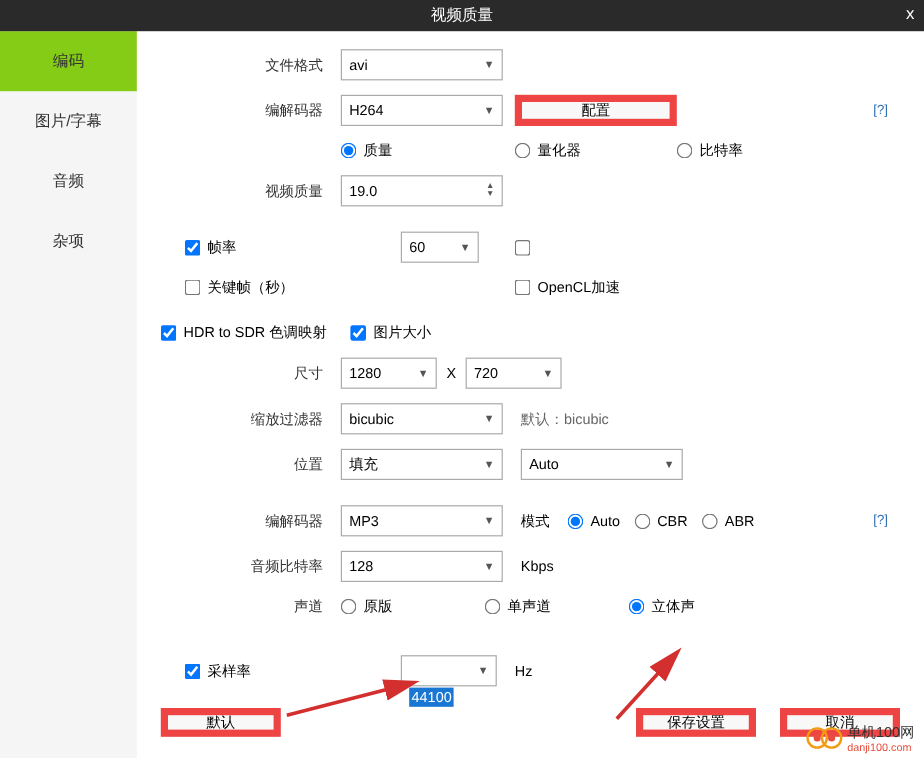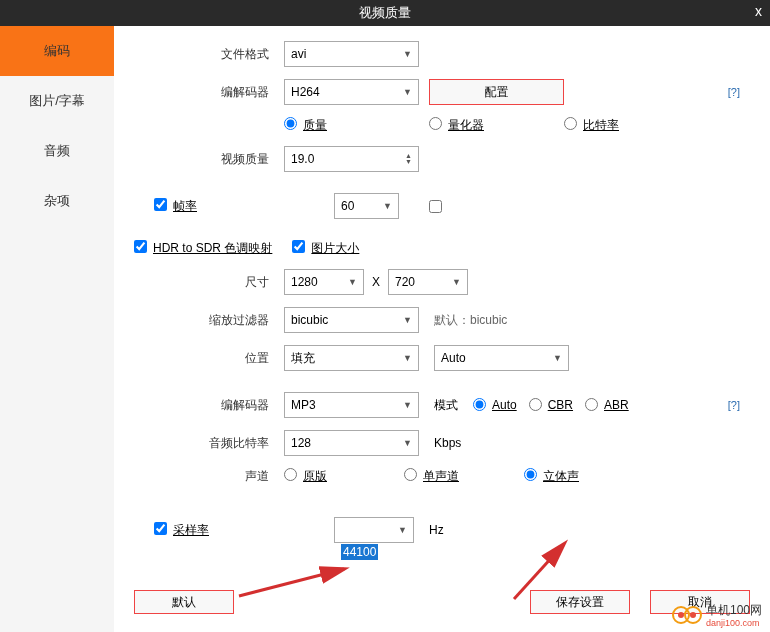--- a/index.html
+++ b/index.html
@@ -2,33 +2,33 @@
 <html><head>
   <meta charset="utf-8">
   <style>
     * { box-sizing: border-box; margin: 0; padding: 0; font-family: "Microsoft YaHei", sans-serif; }
     body { width: 770px; height: 632px; background: #fff; position: relative; overflow: hidden; }
     .titlebar { height: 26px; background: #2a2a2a; color: #fff; display: flex; align-items: center; justify-content: center; position: relative; font-size: 13px; }
     .titlebar .close { position: absolute; right: 8px; top: 3px; font-size: 14px; cursor: pointer; }
     .container { display: flex; height: calc(100% - 26px); }
     .sidebar { width: 114px; background: #f5f5f5; display: flex; flex-direction: column; }
     .sidebar .tab { height: 50px; display: flex; align-items: center; justify-content: center; font-size: 13px; color: #333; cursor: pointer; }
-    .sidebar .tab.active { background: #f97316; }
+    .sidebar .tab.active { background: #84cc16; }
     .content { flex: 1; padding: 15px 30px 10px 20px; position: relative; font-size: 12px; }
     .row { display: flex; align-items: center; margin-bottom: 12px; }
     .label { width: 150px; text-align: right; padding-right: 15px; color: #333; font-size: 12px; }
     .combo { border: 1px solid #aaa; height: 26px; padding: 0 6px; display: flex; align-items: center; justify-content: space-between; background: #fff; cursor: pointer; font-size: 12px; }
     .combo.w135 { width: 135px; }
     .combo.w65 { width: 65px; }
     .combo.w80 { width: 80px; }
     .chev { font-size: 9px; color: #555; }
     .spinner { border: 1px solid #aaa; height: 26px; width: 135px; display: flex; align-items: center; justify-content: space-between; padding: 0 6px; font-size: 12px; }
     .spin-btns { display: flex; flex-direction: column; font-size: 7px; line-height: 6px; color: #555; }
-    .btn { border: 1px solid #ef4444; background: #f8f8f8; height: 26px; padding: 0 18px; display: inline-flex; align-items: center; justify-content: center; font-size: 12px; cursor: pointer; width: 135px; }
-    .radio, .checkbox { display: inline-flex; align-items: flex-start; gap: 6px; cursor: pointer; font-size: 12px; text-decoration: underline; }
+    .btn { border: 6px solid #ef4444; background: #f8f8f8; height: 26px; padding: 0 18px; display: inline-flex; align-items: center; justify-content: center; font-size: 12px; cursor: pointer; width: 135px; }
+    .radio, .checkbox { display: inline-flex; align-items: center; gap: 6px; cursor: pointer; font-size: 12px; }
     .radio input, .checkbox input { margin: 0; }
     .help { color: #2b6cb0; cursor: pointer; font-size: 11px; }
     .sep { height: 1px; background: transparent; margin: 8px 0; }
     .sel-highlight { background: #1976d2; color: #fff; padding: 1px 2px; margin-top: 43px; }
     .footer { position: absolute; bottom: 12px; left: 0; right: 0; display: flex; justify-content: space-between; padding: 0 20px 6px 20px; }
     .footer .btn { width: 100px; height: 24px; }
     .arrow { position: absolute; pointer-events: none; }
     .watermark { position: absolute; right: 8px; bottom: 4px; display: flex; align-items: center; gap: 4px; font-size: 12px; z-index: 10; }
     .watermark .logo-circle { width: 18px; height: 18px; border: 2px solid #f39c12; border-radius: 50%; display: inline-block; position: relative; }
     .watermark .logo-circle::after { content: ""; position: absolute; width: 6px; height: 6px; background: #e74c3c; border-radius: 50%; top: 4px; left: 4px; }
@@ -111,20 +111,30 @@
       <div class="combo w65">
         <span>60</span>
         <span class="chev">▼</span>
       </div>
       <div style="width:30px"></div>
       <label class="checkbox">
         <input type="checkbox" style="">
       </label>
     </div>
 
+    <div class="row">
+      <label class="checkbox" style="width:295px; padding-left:20px">
+        <input type="checkbox" style="">
+          <span>关键帧（秒）</span>
+      </label>
+      <label class="checkbox">
+        <input type="checkbox" style="">
+          <span>OpenCL加速</span>
+      </label>
+    </div>
 
     <div class="sep"></div>
 
     <div class="row">
       <label class="checkbox">
         <input type="checkbox" checked="" style="">
           <span>HDR to SDR 色调映射</span>
       </label>
       <label class="checkbox" style="width:295px; padding-left:20px">
         <input type="checkbox" checked="" style="">

